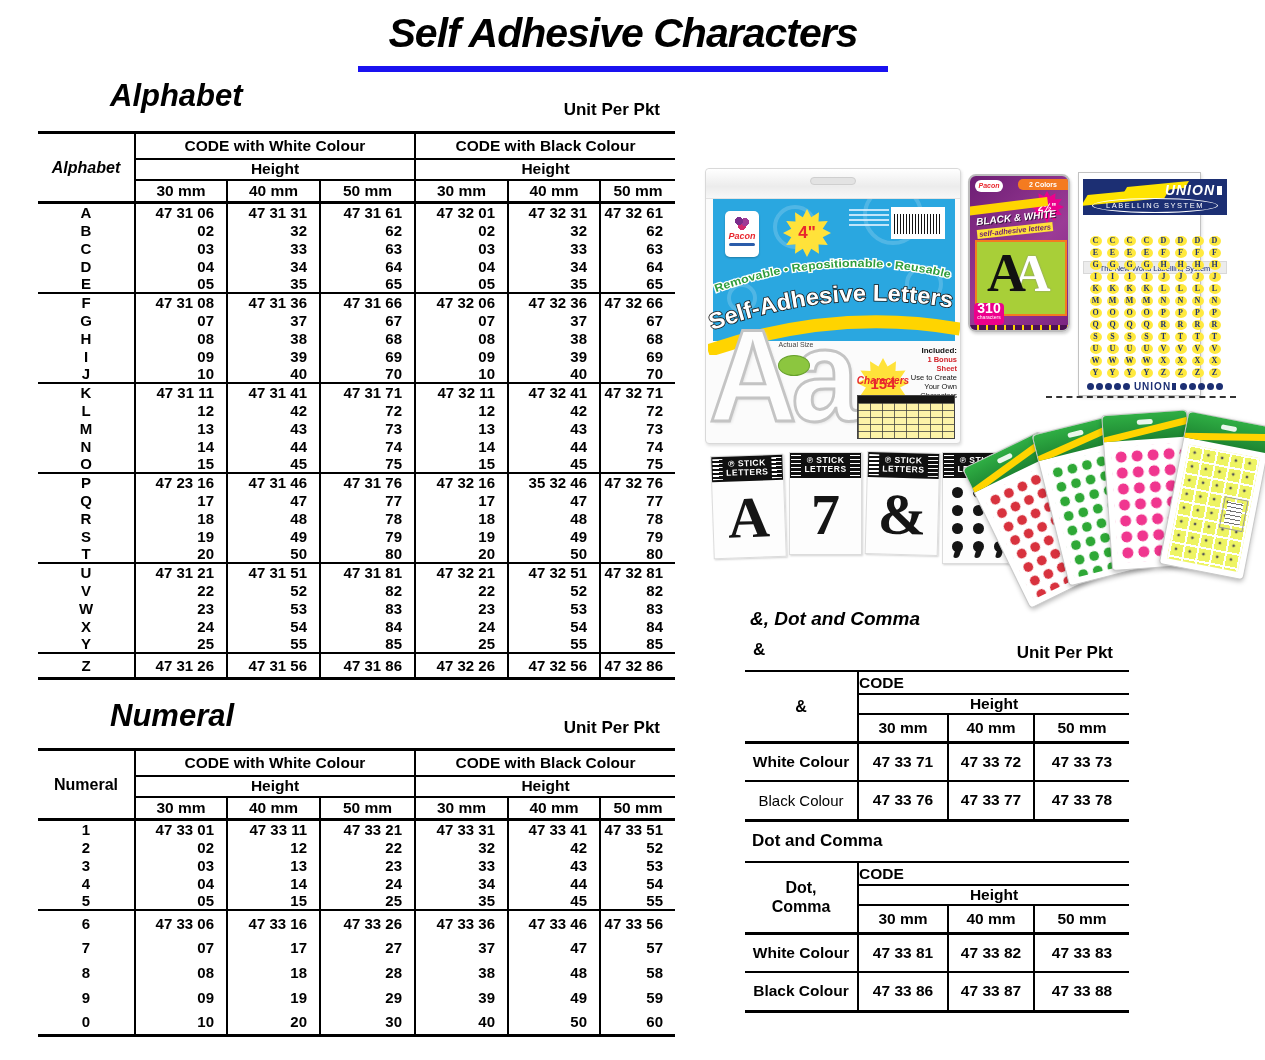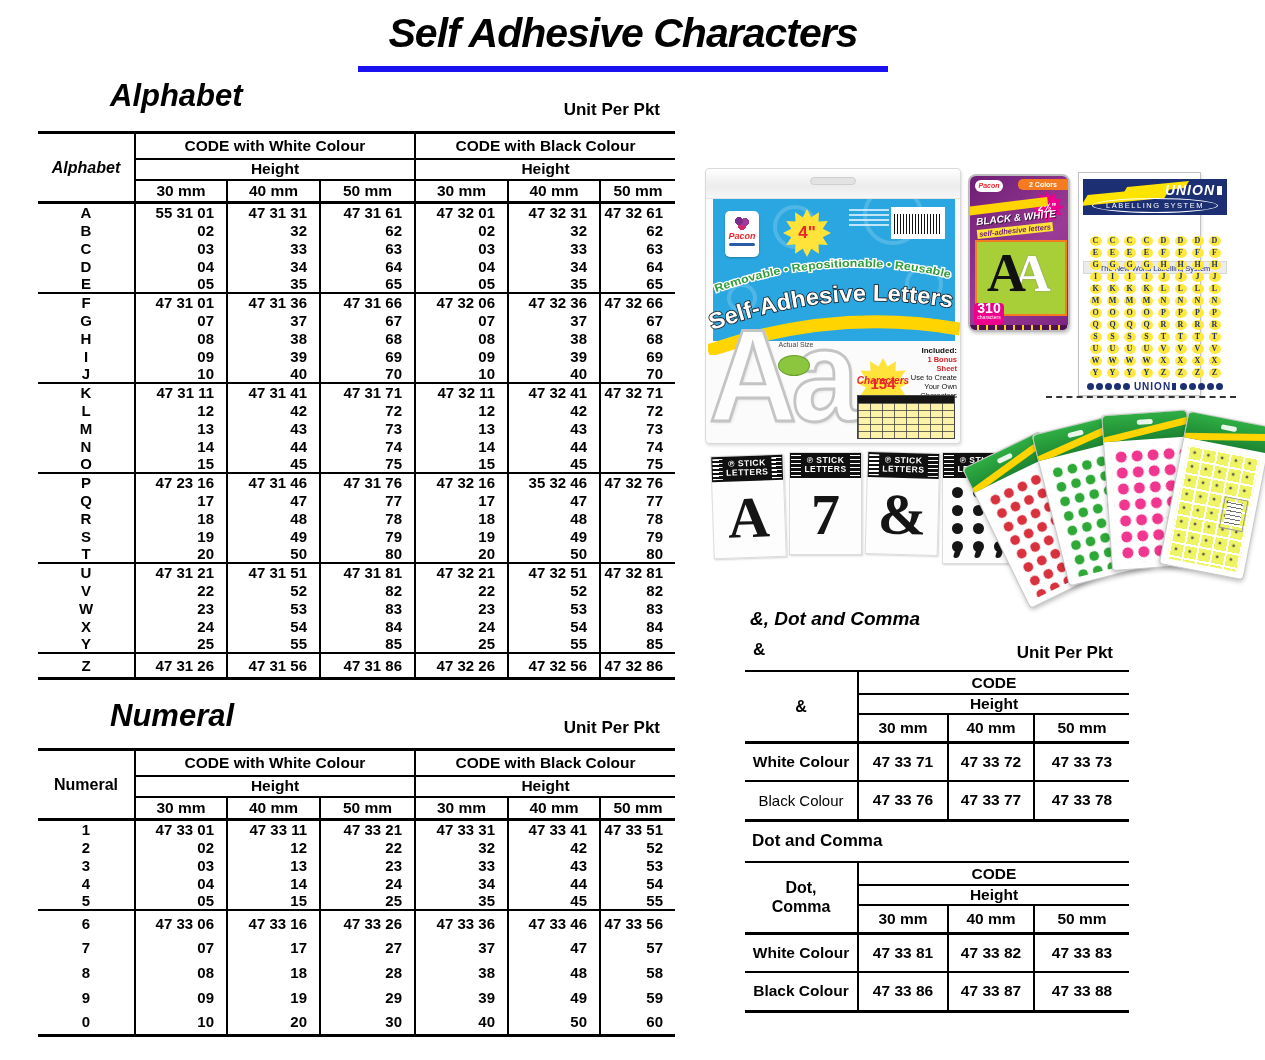--- a/index.html
+++ b/index.html
@@ -52,21 +52,21 @@
   .code-table tr.zrow td{height:25px;}
 
   
   #amp-table-mount{left:745px;top:670px;}
   #dot-table-mount{left:745px;top:861px;}
   table.amp-table{border-collapse:collapse;table-layout:fixed;
     border-top:2px solid #000;border-bottom:3px solid #000;}
   .amp-table th,.amp-table td{padding:0;}
   .amp-table th.corner2{font-weight:bold;font-size:16px;text-align:center;
     border-right:2px solid #000;border-bottom:3px solid #000;line-height:19px;}
-  .amp-table th.code{font-weight:bold;font-size:15.5px;text-align:center;height:23px;border-bottom:2px solid #000;}
+  .amp-table th.code{font-weight:bold;font-size:15.5px;text-align:left;height:23px;border-bottom:2px solid #000;}
   .amp-table th.hgt2{font-weight:bold;font-size:15.5px;text-align:center;height:20px;border-bottom:2px solid #000;}
   .amp-table th.size2{font-weight:bold;font-size:15.5px;text-align:center;height:28px;border-bottom:3px solid #000;}
   .amp-table th.size2:not(:last-child){border-right:2px solid #000;}
   .amp-table td{height:39px;font-weight:bold;font-size:15.5px;text-align:center;}
   .amp-table td.rlabel{border-right:2px solid #000;}
   .amp-table td.rcode:not(:last-child){border-right:2px solid #000;}
   .amp-table tbody tr + tr td{border-top:2px solid #000;}
   #amp-table-mount tbody tr:nth-child(2) td.rlabel{font-weight:normal;font-size:15px;}
 
   
@@ -261,21 +261,21 @@
           <th class="size" data-name="size-column-header">40 mm</th>
           <th class="size" data-name="size-column-header">50 mm</th>
           <th class="size" data-name="size-column-header">30 mm</th>
           <th class="size" data-name="size-column-header">40 mm</th>
           <th class="size" data-name="size-column-header">50 mm</th>
         </tr>
       </thead>
       <tbody>
         <tr data-name="table-row">
           <td class="lett" data-name="row-label">A</td>
-          <td class="code" data-name="code-cell">55 31 01</td>
+          <td class="code" data-name="code-cell">47 31 06</td>
           <td class="code" data-name="code-cell">47 31 31</td>
           <td class="code" data-name="code-cell">47 31 61</td>
           <td class="code" data-name="code-cell">47 32 01</td>
           <td class="code" data-name="code-cell">47 32 31</td>
           <td class="code lastcol" data-name="code-cell">47 32 61</td>
         </tr>
         <tr data-name="table-row">
           <td class="lett" data-name="row-label">B</td>
           <td class="code" data-name="code-cell">02</td>
           <td class="code" data-name="code-cell">32</td>
@@ -306,21 +306,21 @@
           <td class="lett" data-name="row-label">E</td>
           <td class="code" data-name="code-cell">05</td>
           <td class="code" data-name="code-cell">35</td>
           <td class="code" data-name="code-cell">65</td>
           <td class="code" data-name="code-cell">05</td>
           <td class="code" data-name="code-cell">35</td>
           <td class="code lastcol" data-name="code-cell">65</td>
         </tr>
         <tr class="gsep" data-name="table-row">
           <td class="lett" data-name="row-label">F</td>
-          <td class="code" data-name="code-cell">47 31 01</td>
+          <td class="code" data-name="code-cell">47 31 08</td>
           <td class="code" data-name="code-cell">47 31 36</td>
           <td class="code" data-name="code-cell">47 31 66</td>
           <td class="code" data-name="code-cell">47 32 06</td>
           <td class="code" data-name="code-cell">47 32 36</td>
           <td class="code lastcol" data-name="code-cell">47 32 66</td>
         </tr>
         <tr data-name="table-row">
           <td class="lett" data-name="row-label">G</td>
           <td class="code" data-name="code-cell">07</td>
           <td class="code" data-name="code-cell">37</td>

